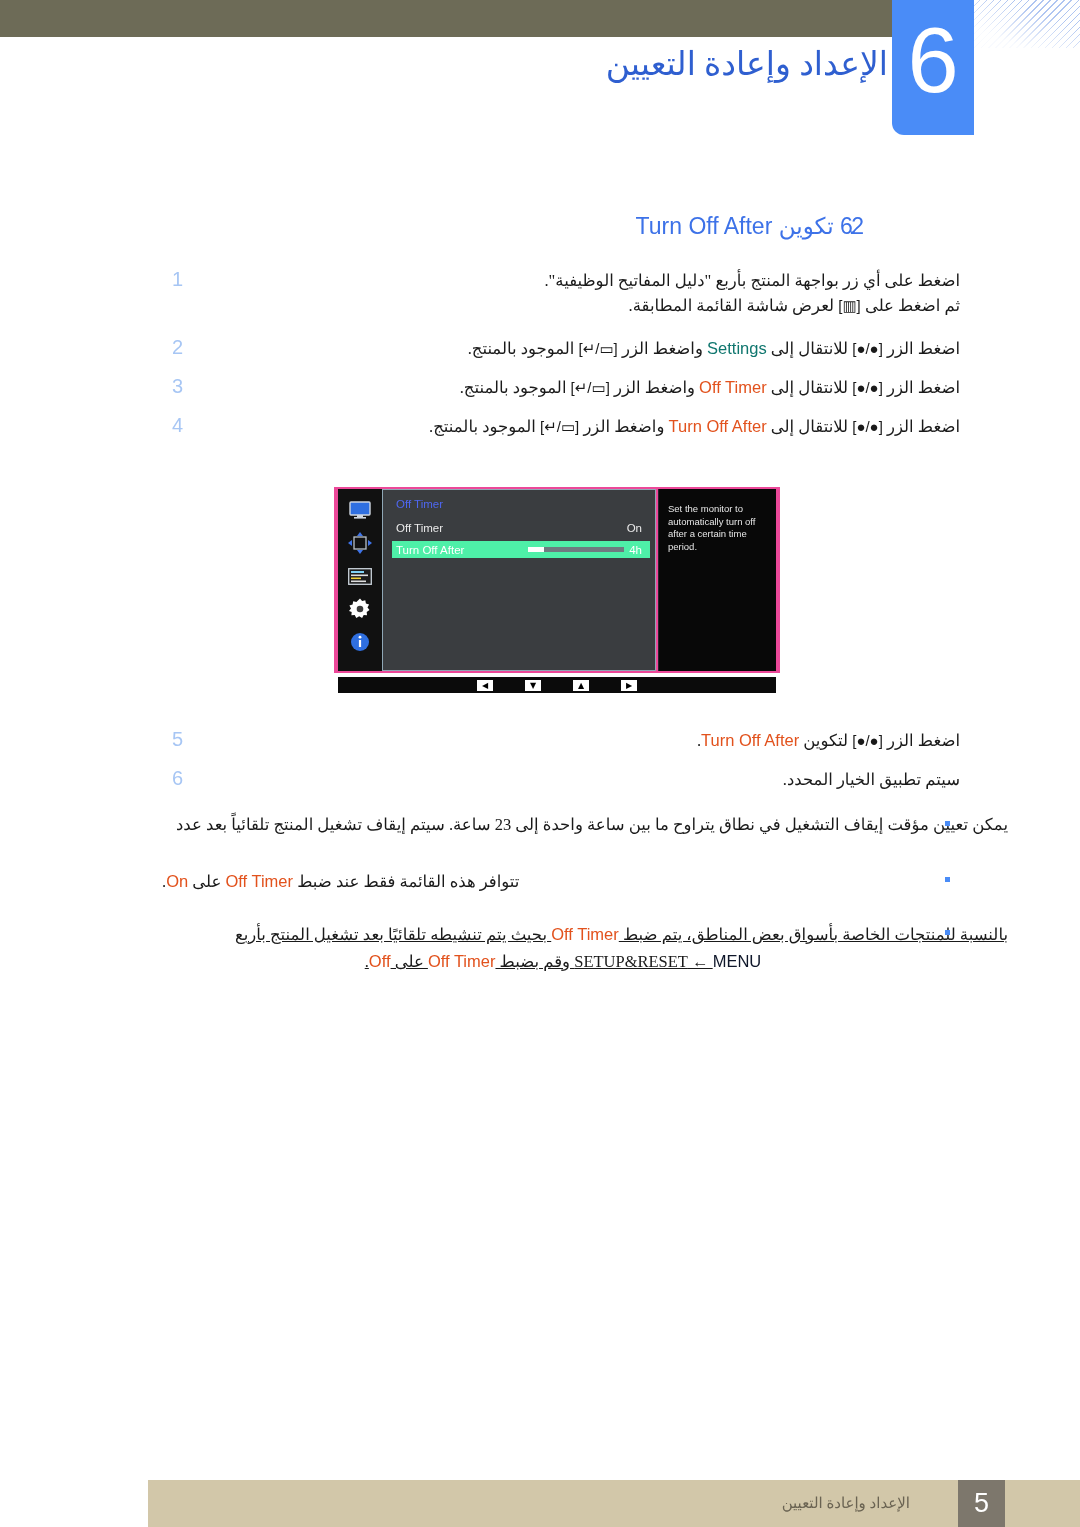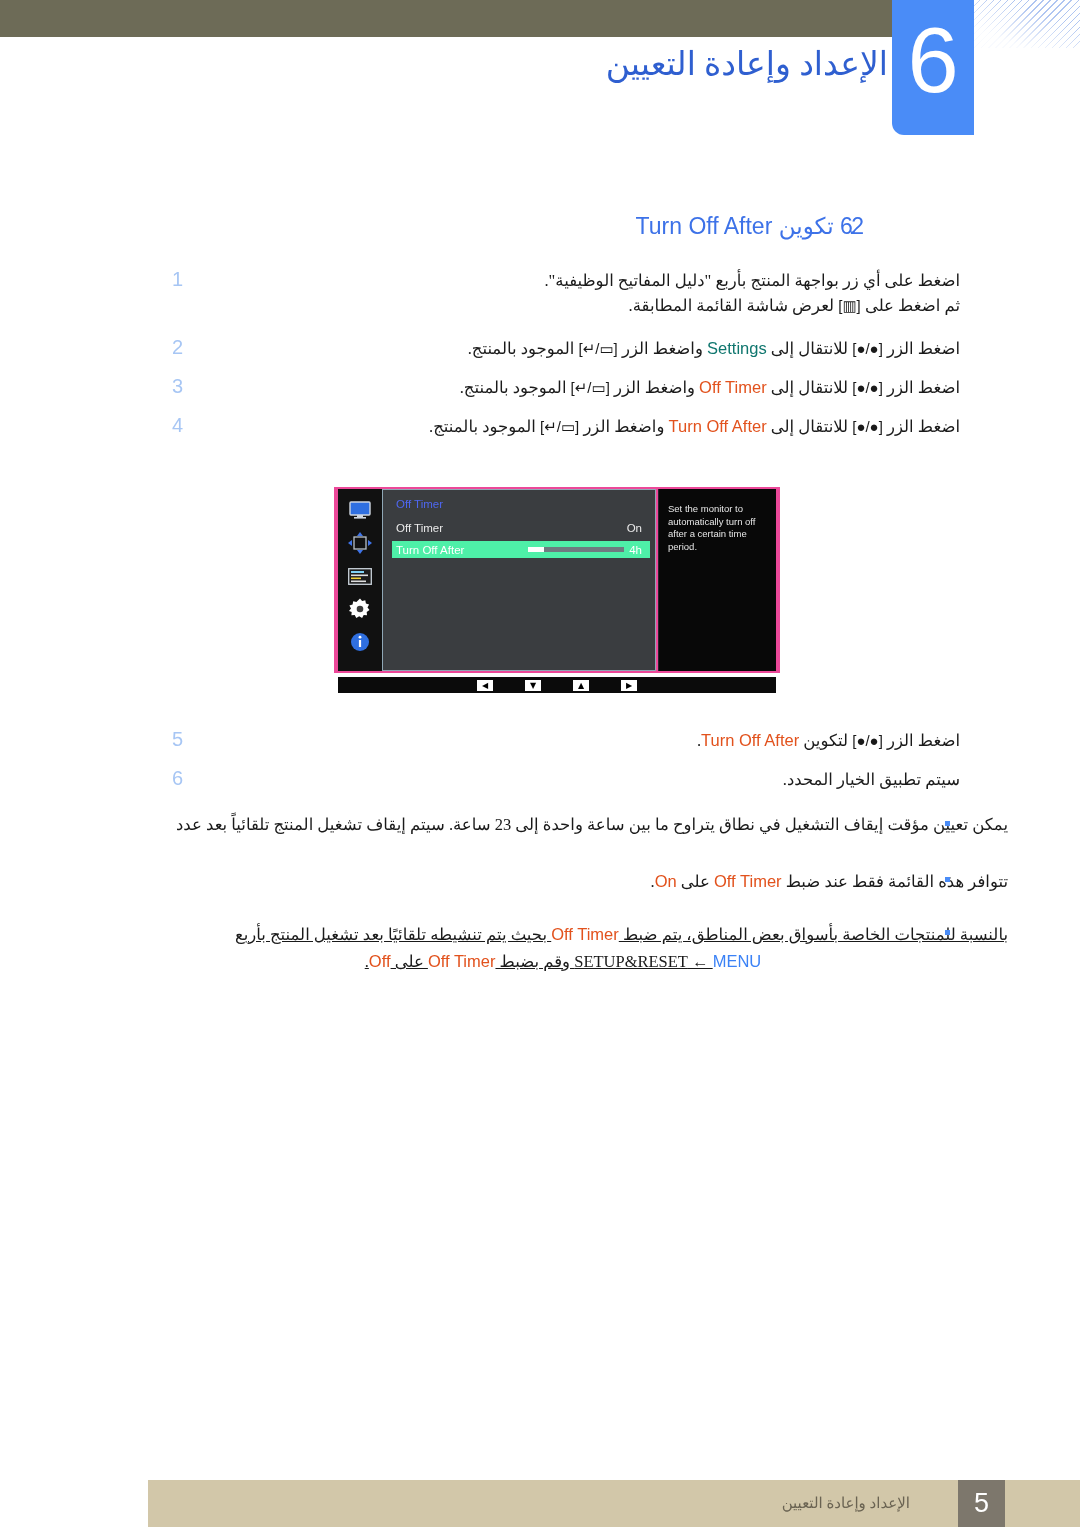--- a/index.html
+++ b/index.html
@@ -447,29 +447,29 @@
   </div>
 </div>
 
 <div class="notes">
 
   <div class="note">
     <span class="note-bullet"></span>
     <span class="ln">يمكن تعيين مؤقت إيقاف التشغيل في نطاق يتراوح ما بين ساعة واحدة إلى 23 ساعة. سيتم إيقاف تشغيل المنتج تلقائياً بعد عدد</span>
   </div>
 
-  <div class="note" style="text-align:right; margin-top:30px;margin-left:44px;">
+  <div class="note" style="text-align:left; margin-top:30px;margin-left:44px;">
     <span class="note-bullet"></span>
     <span class="ln">تتوافر هذه القائمة فقط عند ضبط <span class="hl" style="color:#e2521d"><span class="hl" style="color:#e2521d">Off</span> Timer</span> على <span class="hl" style="color:#e2521d">On</span>.</span>
   </div>
 
   <div class="note" style="margin-top:26px;text-decoration:underline;">
     <span class="note-bullet"></span>
     <span class="ln">بالنسبة للمنتجات الخاصة بأسواق بعض المناطق، يتم ضبط <span class="hl" style="color:#e2521d"><span class="hl" style="color:#e2521d">Off</span> Timer</span> بحيث يتم تنشيطه تلقائيًا بعد تشغيل المنتج بأربع</span>
-    <span class="ln" style="text-align:center; display:block;"><span class="hl" style="color:#3b82f6">MENU</span> ← SETUP&amp;RESET وقم بضبط <span class="hl" style="color:#e2521d"><span class="hl" style="color:#e2521d">Off</span> Timer</span> على <span class="hl" style="color:#e2521d">Off</span>.</span>
+    <span class="ln" style="text-align:center; display:block;"><span class="hl" style="color:#0f172a">MENU</span> ← SETUP&amp;RESET وقم بضبط <span class="hl" style="color:#e2521d"><span class="hl" style="color:#e2521d">Off</span> Timer</span> على <span class="hl" style="color:#e2521d">Off</span>.</span>
   </div>
 
 </div>
 
 <div class="footer-bar">
   <div class="footer-bar-inner">5</div>
   <div class="footer-text">الإعداد وإعادة التعيين</div>
 </div>
 
 </body></html>

